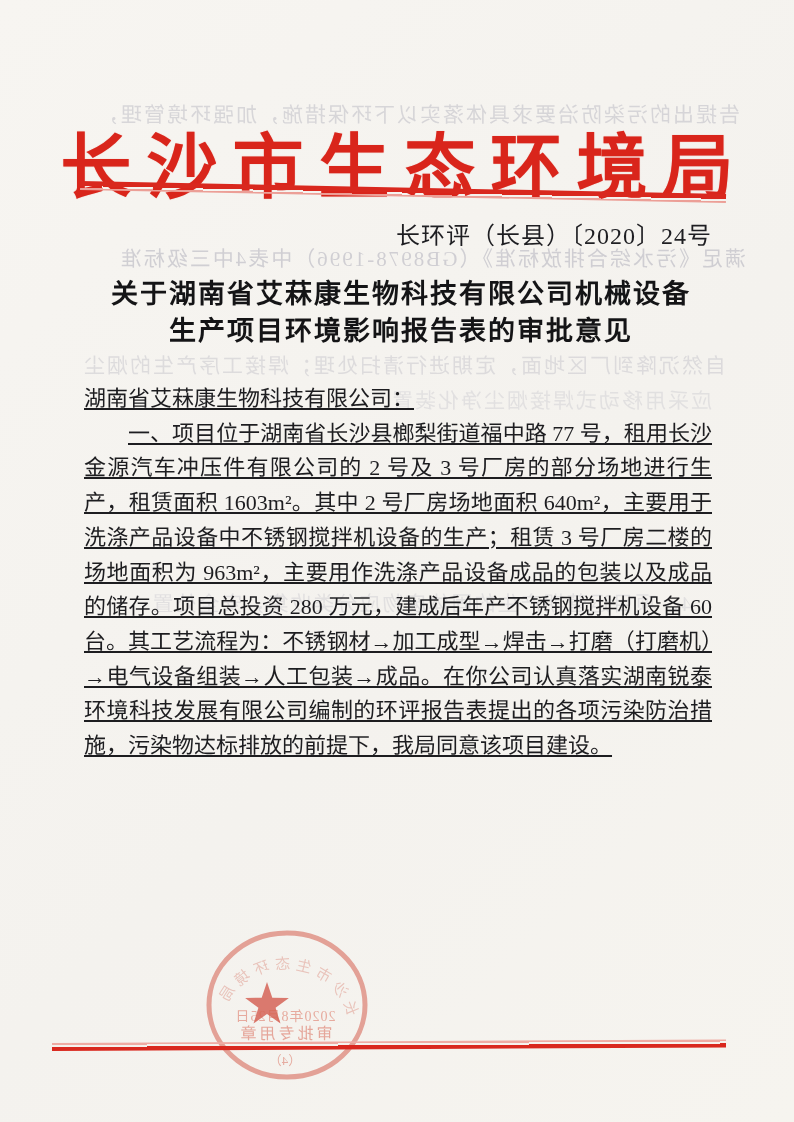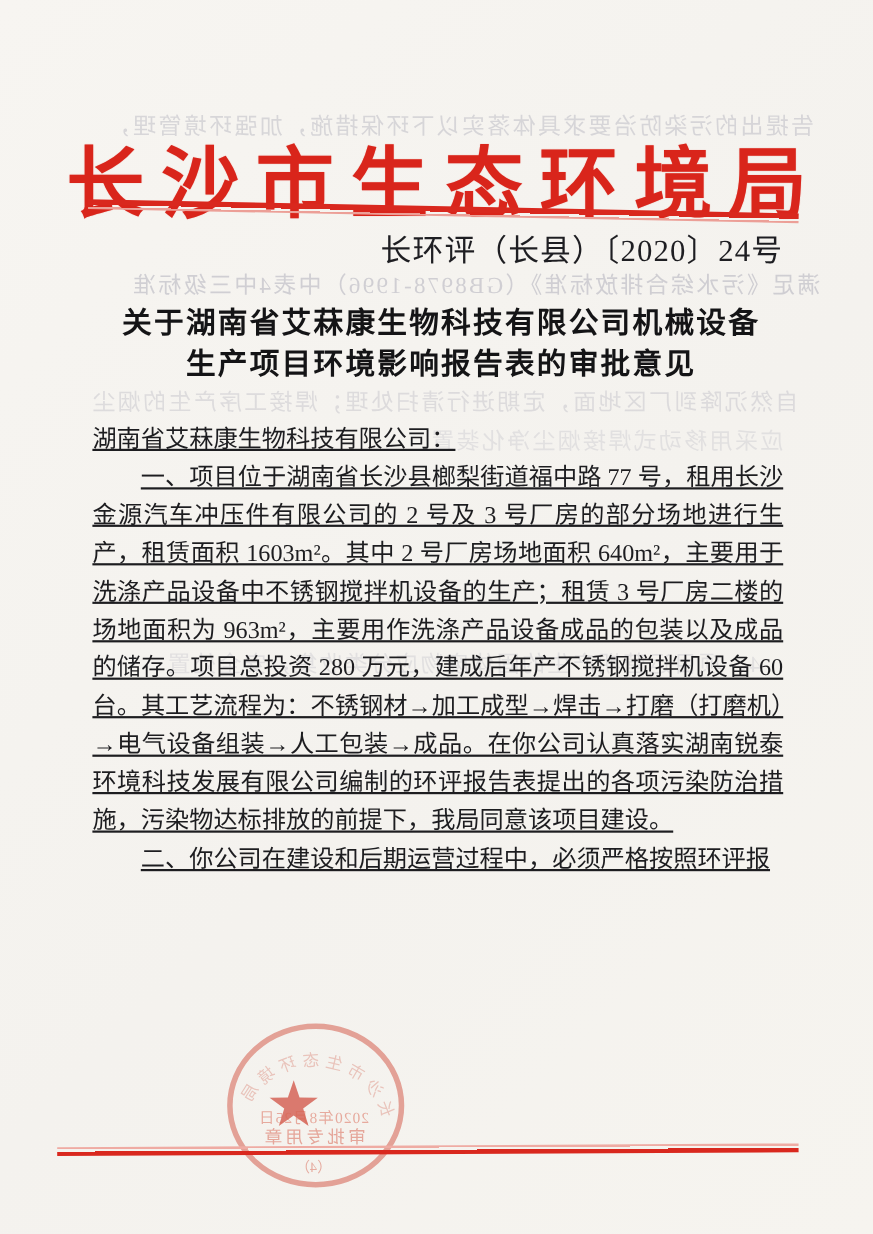--- a/index.html
+++ b/index.html
@@ -25,23 +25,23 @@
     white-space:nowrap;
     text-shadow:0 0 1px rgba(217,37,27,.4);
   }
   .head-rule{
     position:absolute;left:80px;top:194px;width:646px;height:9px;
     background:linear-gradient(#d9281e 0,#d9281e 5px,transparent 5px,transparent 7px,#ec9f97 7px,#ec9f97 9px);
     transform:rotate(1.15deg);
     transform-origin:right center;
   }
   .doc-number{
-    position:absolute;left:84px;top:205px;width:628px;
+    position:absolute;left:84px;top:216px;width:628px;
     text-align:right;
-    font-size:28px;color:#1e1e22;
+    font-size:24px;color:#1e1e22;
     letter-spacing:1px;
   }
   
   .doc-title{
     position:absolute;left:4px;top:276px;width:794px;
     text-align:center;
     font-size:27px;font-weight:700;line-height:37px;
     letter-spacing:2px;color:#141416;
   }
   
@@ -112,18 +112,17 @@
   <div class="doc-number">长环评（长县）〔2020〕24号</div>
 
   <div class="doc-title">
     <div>关于湖南省艾菻康生物科技有限公司机械设备</div>
     <div>生产项目环境影响报告表的审批意见</div>
   </div>
 
   <div class="body-text">
     <p>湖南省艾菻康生物科技有限公司：</p>
     <p class="indent">一、项目位于湖南省长沙县榔梨街道福中路 77 号，租用长沙金源汽车冲压件有限公司的 2 号及 3 号厂房的部分场地进行生产，租赁面积 1603m²。其中 2 号厂房场地面积 640m²，主要用于洗涤产品设备中不锈钢搅拌机设备的生产；租赁 3 号厂房二楼的场地面积为 963m²，主要用作洗涤产品设备成品的包装以及成品的储存。项目总投资 280 万元，建成后年产不锈钢搅拌机设备 60 台。其工艺流程为：不锈钢材→加工成型→焊击→打磨（打磨机）→电气设备组装→人工包装→成品。在你公司认真落实湖南锐泰环境科技发展有限公司编制的环评报告表提出的各项污染防治措施，污染物达标排放的前提下，我局同意该项目建设。</p>
-    <p class="indent">二、你公司在建设和后期运营过程中，必须严格按照环评报</p>
   </div>
 
   <div class="bottom-rule"></div>
 
 </div>
 
 </body></html>

